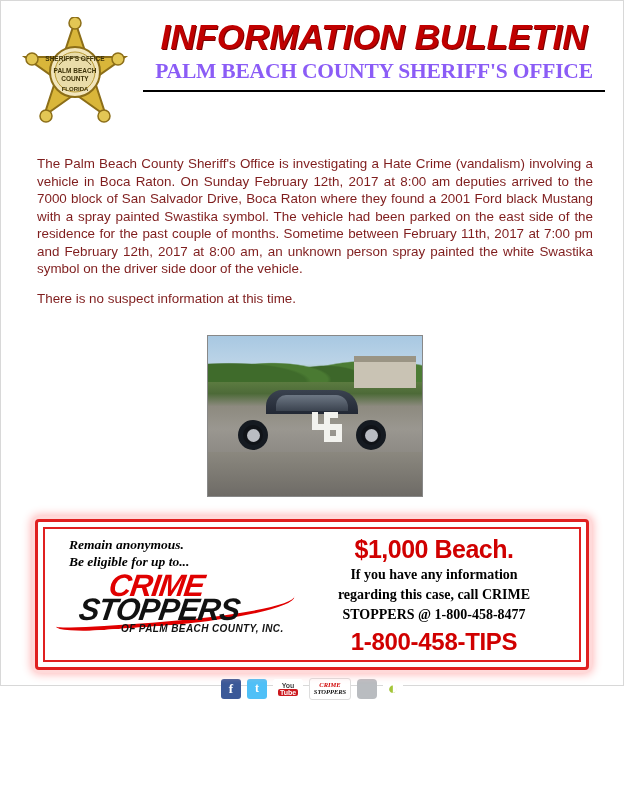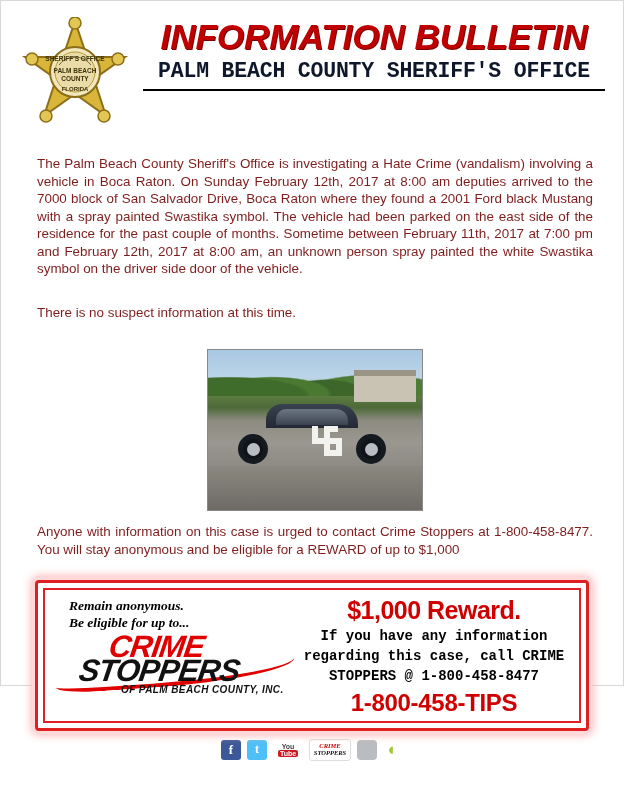--- a/index.html
+++ b/index.html
@@ -56,24 +56,24 @@
     font-style: italic;
     font-size: 35px;
     letter-spacing: 0px;
     color: #c00000;
     line-height: 1.04;
     margin: 0;
     text-align: center;
     text-shadow: 1px 1px 0 #7a0000;
   }
   .agency-title {
-    font-family: Liberation Mono, monospace;
+    font-family: Liberation Serif, serif;
     font-weight: bold;
     font-size: 21.5px;
-    color: #0f172a;
+    color: #8b5cf6;
     margin: 4px 0 0 0;
     text-align: center;
     letter-spacing: -0.2px;
   }
   .header-rule {
     border: none;
     border-top: 2px solid #000;
     margin: 6px 2px 0 2px;
   }
 
@@ -82,21 +82,21 @@
     padding: 14px 30px 0 36px;
   }
   .para {
     font-size: 13.4px;
     line-height: 1.31;
     text-align: justify;
     margin: 0 0 0 0;
     color: #7f1d1d;
   }
   .para.second {
-    margin-top: 26px;
+    margin-top: 12px;
   }
 
   
   .photo-block {
     margin-top: 28px;
     text-align: center;
   }
   .photo {
     width: 214px;
     height: 160px;
@@ -292,21 +292,21 @@
   }
   .cs-reward {
     font-family: "Liberation Sans", sans-serif;
     font-weight: bold;
     font-size: 25px;
     color: #d00000;
     margin: 0;
     letter-spacing: -0.5px;
   }
   .cs-info {
-    font-family: Liberation Mono, monospace;
+    font-family: Liberation Serif, serif;
     font-weight: bold;
     font-size: 14px;
     color: #000;
     line-height: 1.2;
     margin-top: 3px;
   }
   .cs-tips {
     font-family: "Liberation Sans", sans-serif;
     font-weight: bold;
     font-size: 24px;
@@ -417,38 +417,37 @@
               <i class="sw-b"></i>
             <i class="sw-c"></i>
               <i class="sw-d"></i>
           </div>
           <div class="wheel front"></div>
           <div class="wheel rear"></div>
         </div>
       </div>
     </div>
 
-    <p class="para third">Anyone with information on this case is urged to contact Crime Stoppers at 1-800-458-8477. You will stay anonymous and be eligible for a REWARD of up to $1,000</p>
   </div>
 
   <div class="cs-banner-wrap">
     <div class="cs-glow">
       <div class="cs-inner">
         <div class="cs-left">
           <div class="cs-anon">Remain anonymous.</div>
           <div class="cs-anon">Be eligible for up to...</div>
           <div class="cs-logo">
             <div class="cs-swoosh"></div>
             <div class="cs-crime">CRIME</div>
             <div class="cs-stoppers">STOPPERS</div>
             <div class="cs-ofpbc">OF PALM BEACH COUNTY, INC.</div>
           </div>
         </div>
         <div class="cs-right">
-          <div class="cs-reward">$1,000 Reward.</div>
+          <div class="cs-reward">$1,000 Beach.</div>
           <div class="cs-info">If you have any information</div>
           <div class="cs-info">regarding this case, call CRIME</div>
           <div class="cs-info">STOPPERS @ 1-800-458-8477</div>
           <div class="cs-tips">1-800-458-TIPS</div>
         </div>
       </div>
     </div>
   </div>
 
   <div class="social">

